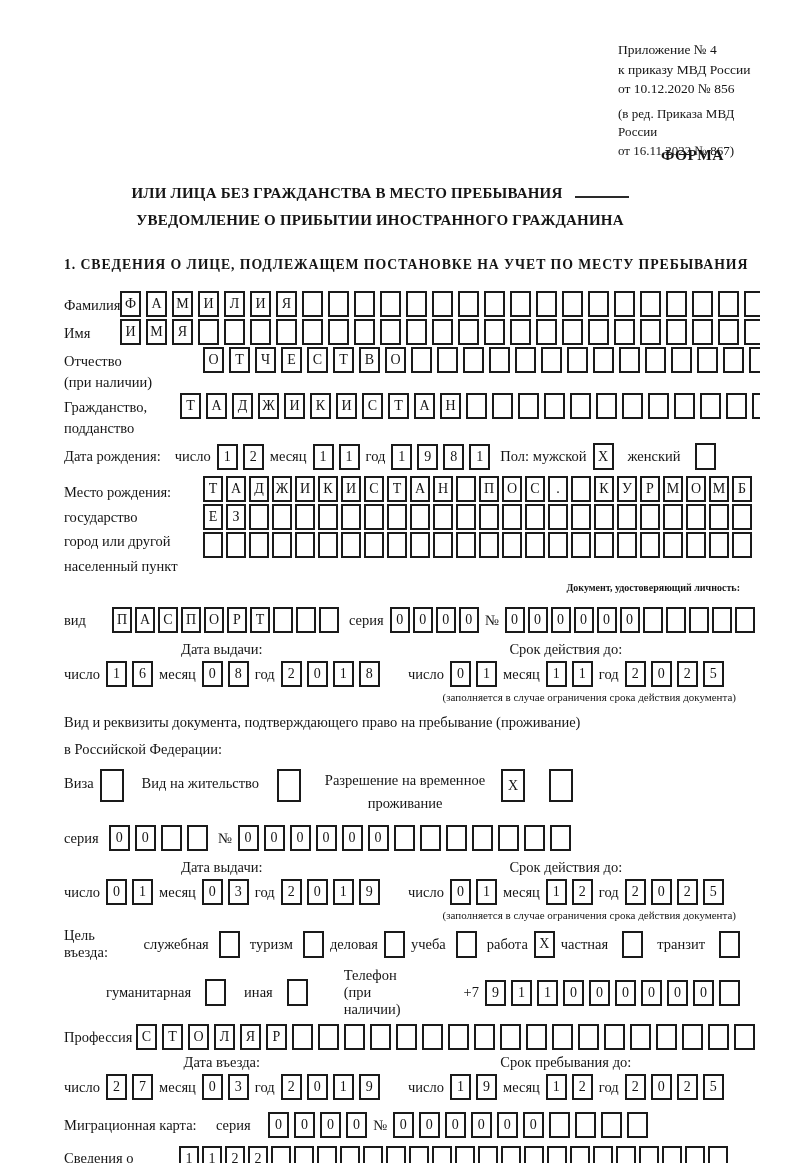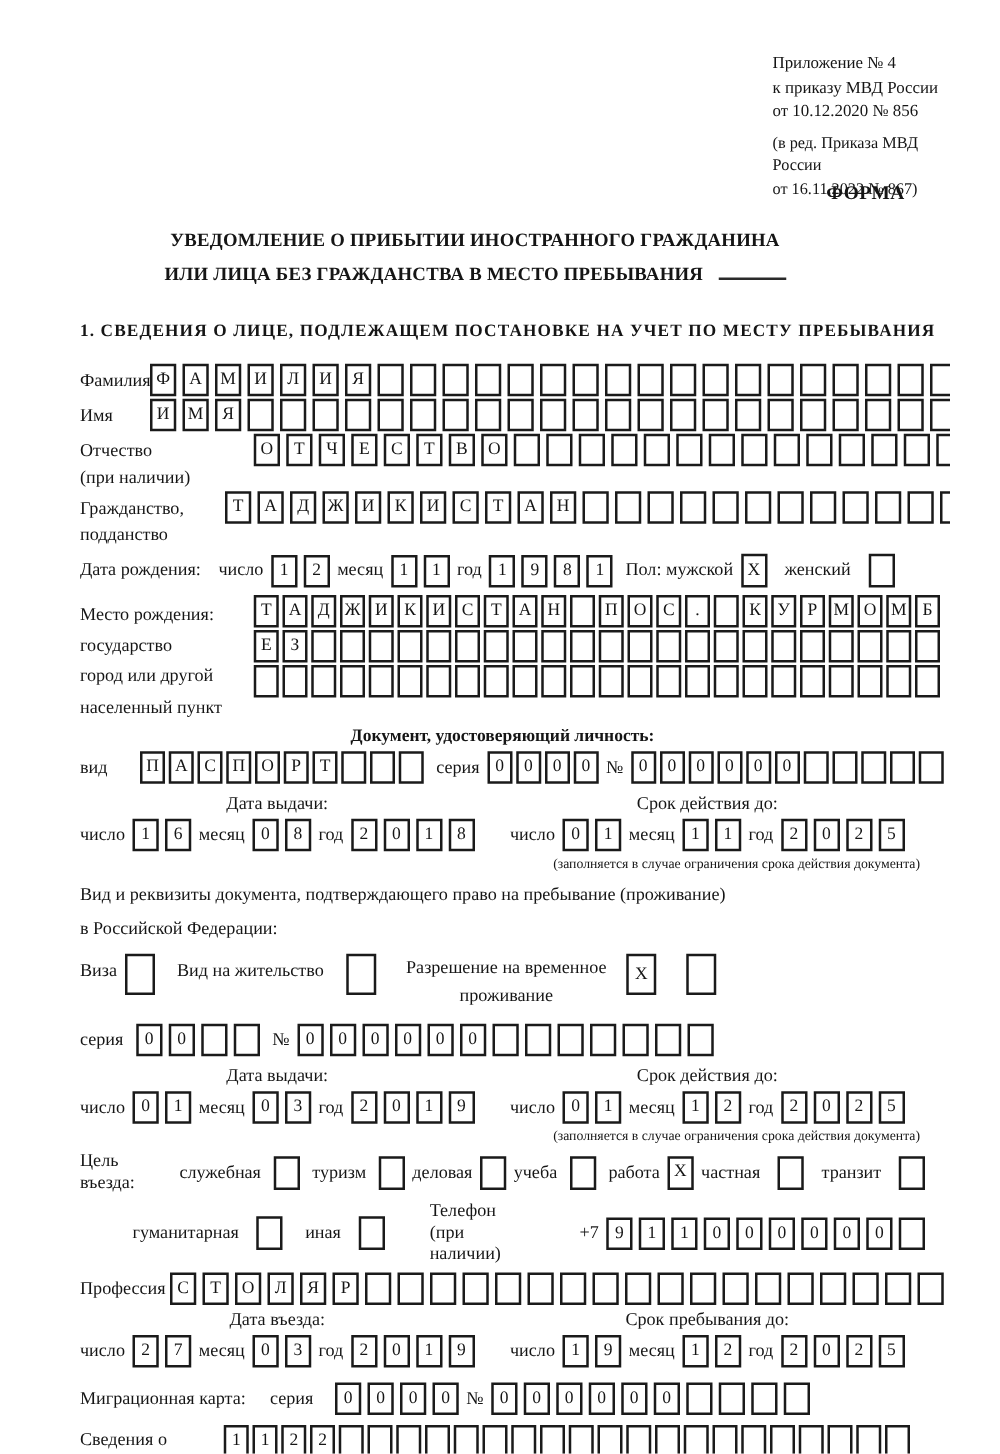--- a/index.html
+++ b/index.html
@@ -43,21 +43,21 @@
   .dgroup{display:flex;align-items:center;gap:6px;flex:none;}
   .dword{flex:none;}
   .dblock{display:flex;margin-top:8px;}
   .dcol{display:flex;flex-direction:column;align-items:center;}
   .dcol1{width:336px;}
   .dcol2{width:372px;margin-left:12px;text-align:center;}
   .dhead{font-size:14.5px;margin-bottom:3px;}
   .note-right{text-align:right;font-size:11px;margin:4px 4px 6px 0;}
   
   .mb2{margin-bottom:2px;} .mb4{margin-bottom:4px;} .mb6{margin-bottom:6px;}
-  .doc-head{text-align:center;font-weight:bold;font-size:14px;margin:4px 0 3px 0;}
+  .doc-head{text-align:right;font-weight:bold;font-size:10px;margin:4px 0 14px 0;}
   .intro{line-height:27px;margin-top:4px;}
   .optrow{display:flex;align-items:flex-start;margin:6px 0 10px 0;}
   .optlabel{text-align:center;line-height:23px;}
   .gap6{width:6px;flex:none;} .gap10{width:10px;flex:none;} .gap14{width:14px;flex:none;} .gap18{width:18px;flex:none;}
   .purpose-row{display:flex;align-items:center;margin-bottom:6px;}
   .reps{display:flex;margin-top:8px;}
   .reps-labels{flex:none;width:115px;line-height:25px;}
   .reps-rows .cells{margin-bottom:8px;}
 </style>
 </head>
@@ -70,24 +70,24 @@
     <div>к приказу МВД России</div>
     <div>от 10.12.2020 № 856</div>
     <div class="amend">
       <div>(в ред. Приказа МВД России</div>
       <div>от 16.11.2022 № 867)</div>
     </div>
   </div>
   <div class="forma">ФОРМА</div>
 
   <div class="title">
-    <div>УВЕДОМЛЕНИЕ О ПРИБЫТИИ ИНОСТРАННОГО ГРАЖДАНИНА</div>
     <div>
       <span>ИЛИ ЛИЦА БЕЗ ГРАЖДАНСТВА В МЕСТО ПРЕБЫВАНИЯ</span><span class="blank-line"></span>
     </div>
+    <div>УВЕДОМЛЕНИЕ О ПРИБЫТИИ ИНОСТРАННОГО ГРАЖДАНИНА</div>
   </div>
 
   <div class="sec-head">1. СВЕДЕНИЯ О ЛИЦЕ, ПОДЛЕЖАЩЕМ ПОСТАНОВКЕ НА УЧЕТ ПО МЕСТУ ПРЕБЫВАНИЯ</div>
 
   <div class="form-body">
 
     <div class="frow mb2">
       <div class="flabel" style="width:56px">Фамилия</div>
       <span class="cells">
           <span class="cell">Ф</span>

